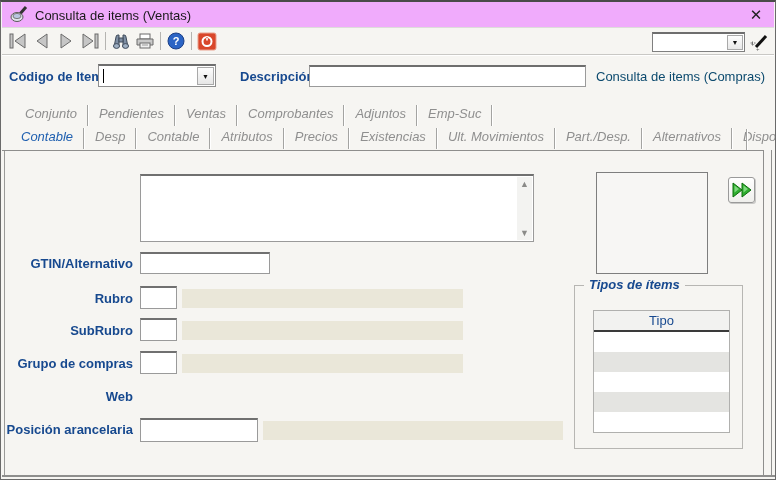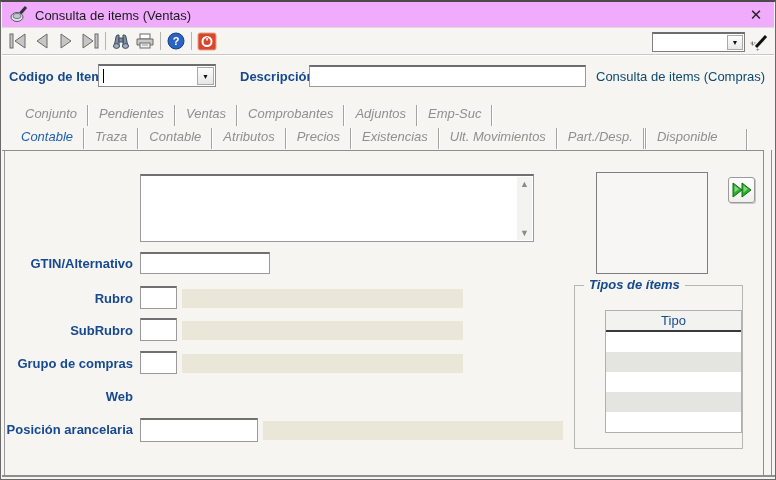--- a/index.html
+++ b/index.html
@@ -87,21 +87,21 @@
   .ff-btn { position:absolute; left:727px; top:175px; width:27px; height:26px;
     background:linear-gradient(#ffffff,#efefec); border:1px solid #9a9a9a; border-radius:3px;
     display:flex; align-items:center; justify-content:center;
     box-shadow:1px 1px 0 #c8c8c6; }
 
   .groupbox { position:absolute; left:573px; top:283px; width:169px; height:164px;
     border:1px solid #b7b6b3; }
   .groupbox .legend { position:absolute; left:9px; top:-9px; padding:0 5px;
     background:#f6f5f2; color:#17498f; font-weight:bold; font-style:italic; }
   .tipos-table { position:absolute; left:18px; top:24px; width:137px;
-    border:1px solid #b0b0ae; background:#fff;margin-left:12px; }
+    border:1px solid #b0b0ae; background:#fff; }
   .tipos-header { height:21px; background:#f2f2f0; border-bottom:2px solid #3a3a3a;
     display:flex; align-items:center; justify-content:center; color:#17498f; }
   .tipos-row { height:20px; background:#fff; }
   .tipos-row:nth-child(odd) { background:#e4e4e1; }
 </style>
 </head>
 <body>
 
 <div id="window">
 
@@ -211,34 +211,35 @@
       <div class="vsep"></div>
     <div class="tab">Adjuntos</div>
       <div class="vsep"></div>
     <div class="tab">Emp-Suc</div>
       <div class="vsep"></div>
   </div>
 
   <div class="tabrow tabrow2">
     <div class="tab active">Contable</div>
       <div class="vsep"></div>
-    <div class="tab">Traza</div>
+    <div class="tab">Desp</div>
       <div class="vsep"></div>
     <div class="tab">Contable</div>
       <div class="vsep"></div>
     <div class="tab">Atributos</div>
       <div class="vsep"></div>
     <div class="tab">Precios</div>
       <div class="vsep"></div>
     <div class="tab">Existencias</div>
       <div class="vsep"></div>
     <div class="tab">Ult. Movimientos</div>
       <div class="vsep"></div>
     <div class="tab">Part./Desp.</div>
       <div class="vsep"></div>
+    <div class="tab">Alternativos</div>
       <div class="vsep"></div>
     <div class="tab">Disponible</div>
   </div>
   <div class="lone-sep"></div>
 
   <div class="panel-top"></div>
   <div class="panel-left"></div>
   <div class="panel-right"></div>
   <div class="panel-right2"></div>
   <div class="panel-bottom"></div>

